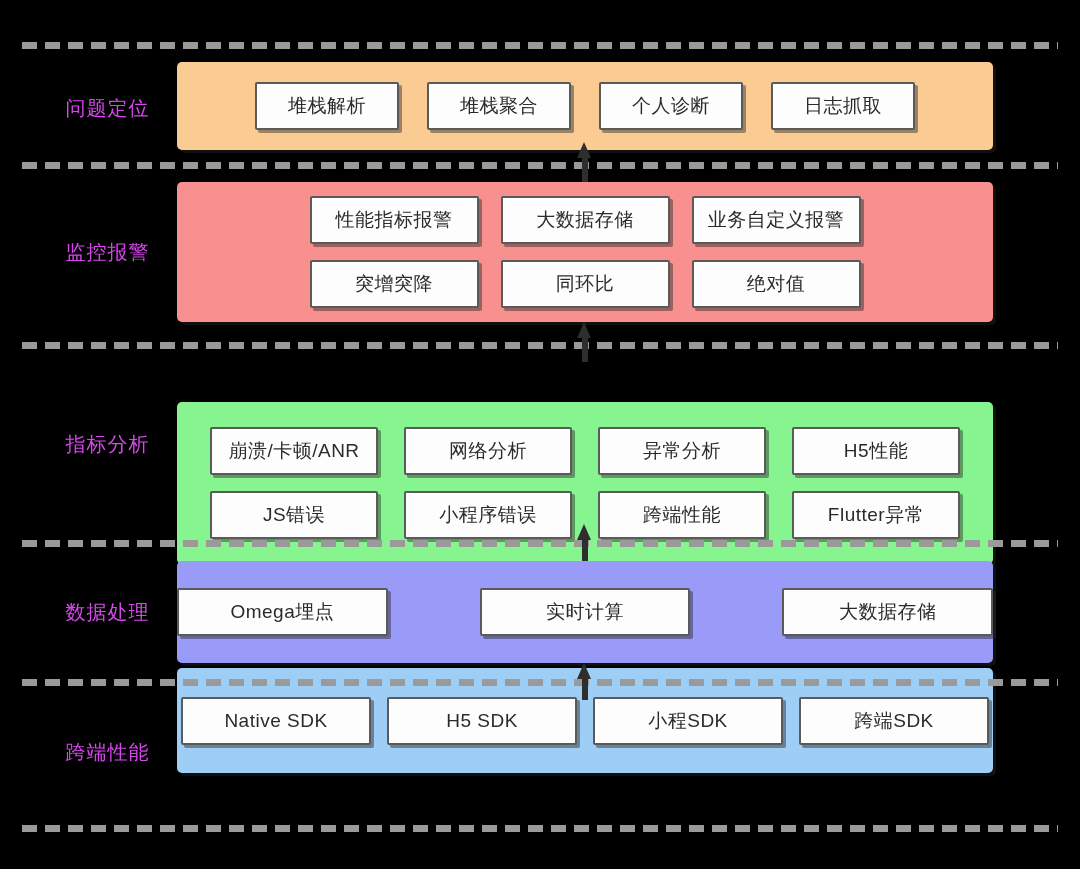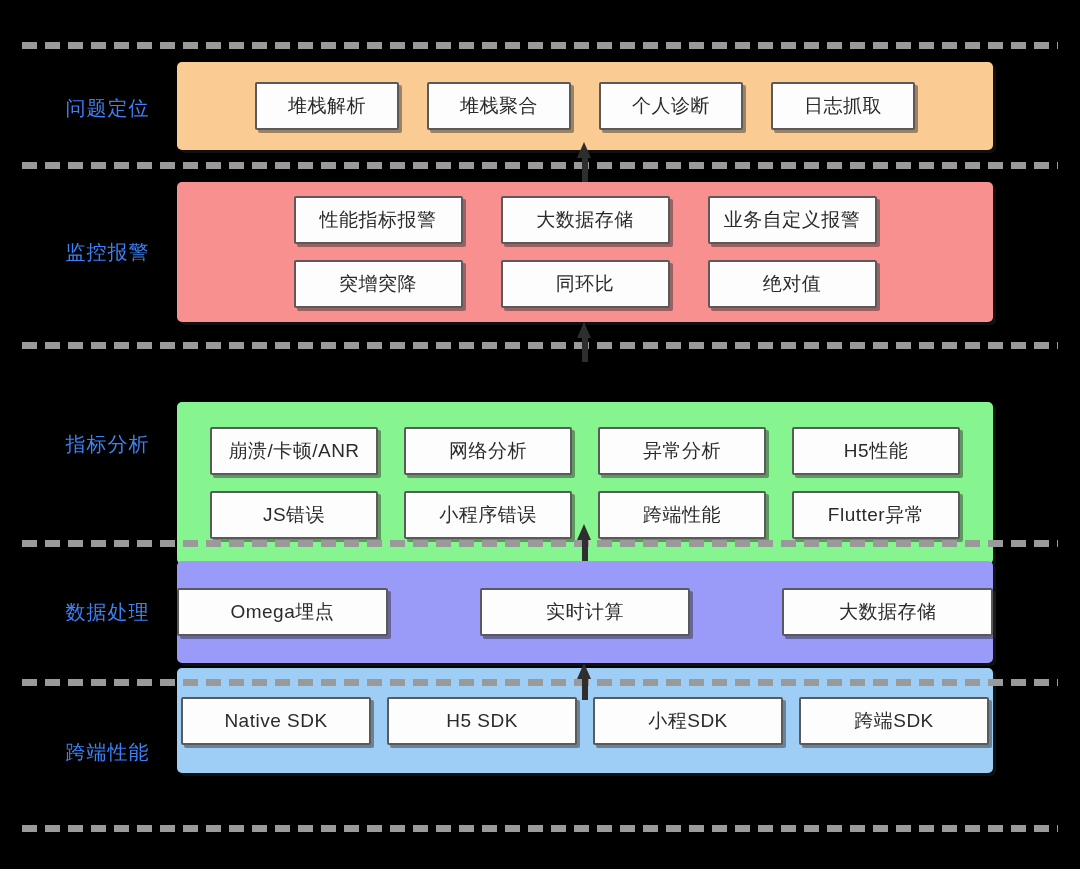--- a/index.html
+++ b/index.html
@@ -29,21 +29,21 @@
         rgba(0,0,0,0) 15px, rgba(0,0,0,0) 23px);
     z-index: 3;
   }
 
   
   .stage-label {
     position: absolute;
     left: 40px;
     width: 135px;
     text-align: center;
-    color: #3b82f6;
+    color: #d946ef;
     font-size: 20px;
     letter-spacing: 1px;
     line-height: 1.2;
     font-weight: 400;
     z-index: 4;
     white-space: nowrap;
   }
 
   
   .band {
@@ -86,21 +86,21 @@
   
   #band-0 { top: 62px;  height: 88px;  background: #fbcb94; }
   #band-1 { top: 182px; height: 140px; background: #f89090; }
   #band-2 { top: 362px; height: 162px; background: #87f58f; margin-top: 40px; }
   #band-3 { top: 561px; height: 102px; background: #9a9af8; }
   #band-4 { top: 668px; height: 105px; background: #9ecdf5; }
 
   #band-0 .band-row { gap: 28px; }
   #band-0 .chip { width: 144px; }
 
-  #band-1 .band-row { gap: 38px; }
+  #band-1 .band-row { gap: 22px; }
   #band-1 .chip { width: 169px; }
 
   #band-2 .band-row { gap: 26px; }
   #band-2 .chip { width: 168px; }
 
   #band-3 .band-row { gap: 92px; }
   #band-3 .chip { width: 212px; text-align: center; }
 
   #band-4 .band-row { gap: 16px; }
   #band-4 .chip { width: 190px; }

